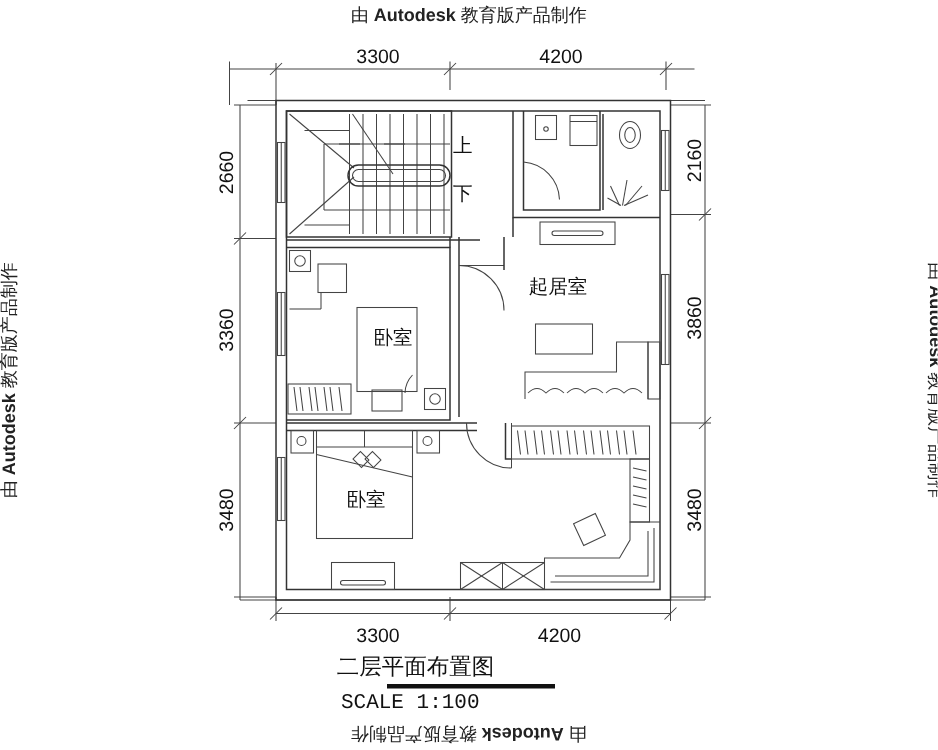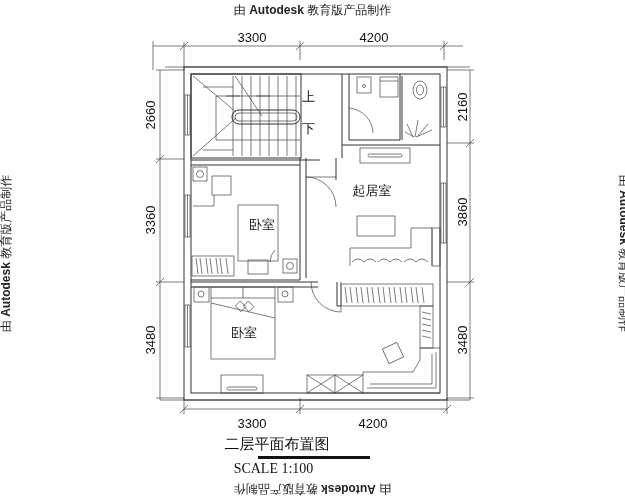--- a/index.html
+++ b/index.html
@@ -10,21 +10,21 @@
     .wm-bottom { left: 0; width: 625px; top: 480px; text-align: center; transform: rotate(180deg); }
     .wm-left { left: -72px; top: 245px; transform: rotate(-90deg); }
     .wm-right { left: 545px; top: 245px; transform: rotate(90deg); }
     svg { position: absolute; left: 0; top: 0; }
     .ln { stroke: #333; stroke-width: 1; fill: none; }
     .thin { stroke: #444; stroke-width: 0.7; fill: none; }
     .dimtxt { font-family: "Liberation Sans", sans-serif; font-size: 13px; fill: #111; }
     .roomtxt { font-family: "DejaVu Sans", sans-serif; font-size: 13px; fill: #111; }
     .title { position: absolute; left: 0; width: 554px; top: 435px; text-align: center; font-family: "DejaVu Sans", sans-serif; font-size: 15px; color: #111; }
     .underline { position: absolute; left: 258px; top: 456px; width: 112px; height: 3px; background: #111; }
-    .scale { position: absolute; left: 0; width: 547px; top: 461px; text-align: center; font-family: Liberation Serif, serif; font-size: 14px; color: #111; }
+    .scale { position: absolute; left: 0; width: 547px; top: 461px; text-align: center; font-family: Liberation Mono, monospace; font-size: 14px; color: #111; }
   </style>
 </head>
 <body>
 
 <div class="wm wm-top"><span>由 </span><b>Autodesk</b><span> 教育版产品制作</span></div>
 <div class="wm wm-left"><span>由 </span><b>Autodesk</b><span> 教育版产品制作</span></div>
 <div class="wm wm-right"><span>由 </span><b>Autodesk</b><span> 教育版产品制作</span></div>
 <div class="wm wm-bottom"><span>由 </span><b>Autodesk</b><span> 教育版产品制作</span></div>
 
 <svg width="625" height="500" viewBox="0 0 625 500">

